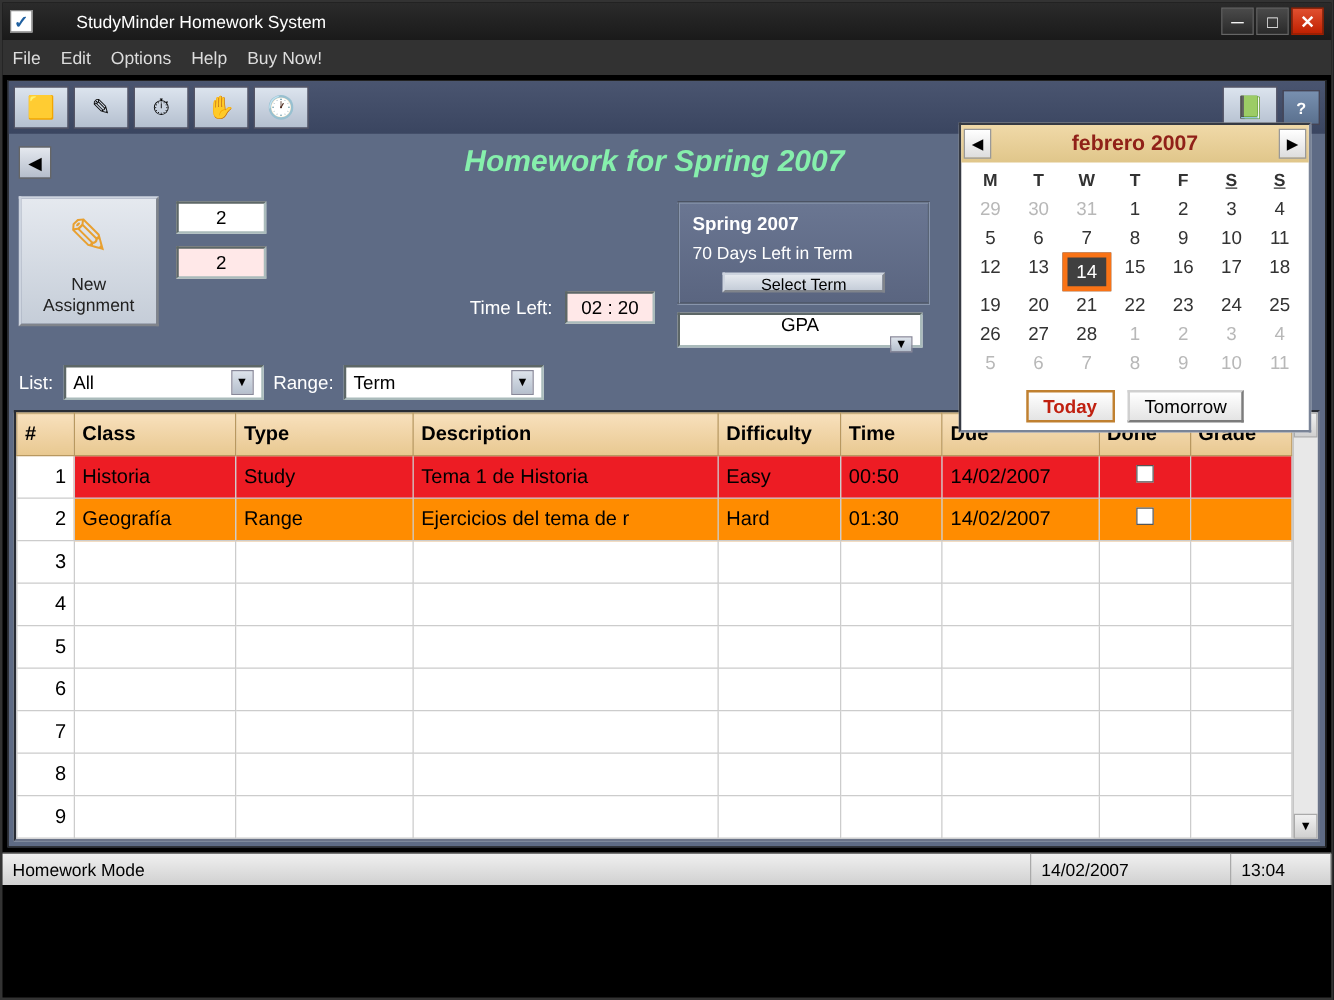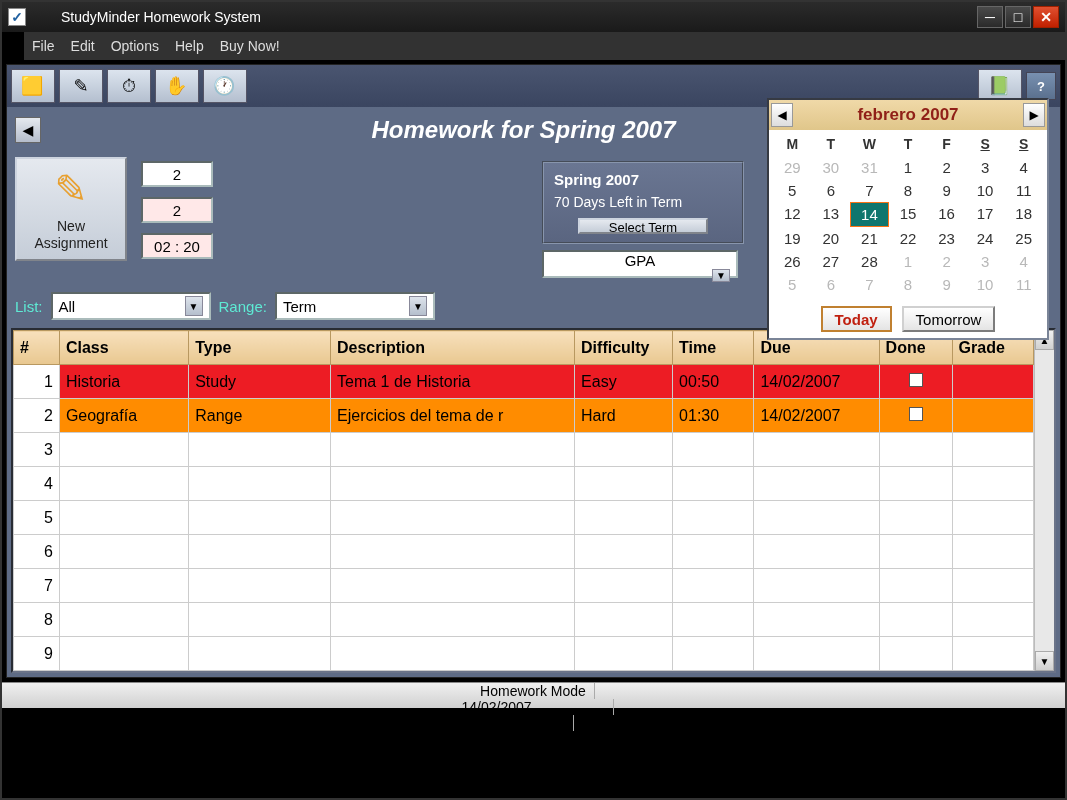--- a/index.html
+++ b/index.html
@@ -4,81 +4,81 @@
 <style>
 * { box-sizing: border-box; margin: 0; padding: 0; }
 body { font-family: Tahoma, Arial, sans-serif; font-size: 13px; background: #000; width: 1067px; height: 800px; overflow: hidden; }
 .window { width: 1067px; height: 800px; background: #000; border: 2px solid #333; position: relative; }
 .titlebar { height: 30px; background: linear-gradient(to bottom, #2b2b2b, #1a1a1a); display: flex; align-items: center; padding: 0 6px; color: #fff; }
 .titlebar-icon { width: 18px; height: 18px; background: #fff; border: 1px solid #888; margin-right: 8px; display: flex; align-items: center; justify-content: center; font-size: 14px; color: #2060a0; font-weight: bold; }
 .titlebar-text { flex: 1; font-size: 14px; margin-left: 27px; }
 .win-btns { display: flex; gap: 2px; }
 .win-btn { width: 26px; height: 22px; background: linear-gradient(to bottom, #4a4a4a, #2a2a2a); border: 1px solid #666; display: flex; align-items: center; justify-content: center; color: #fff; font-size: 14px; cursor: pointer; }
 .win-close { background: linear-gradient(to bottom, #e05030, #c02000); border: 1px solid #a02000; font-weight: bold; }
-.menubar { height: 28px; background: #323232; display: flex; align-items: center; padding: 0 8px; gap: 16px; color: #ddd; font-size: 14px; margin-left: 22px; }
+.menubar { height: 28px; background: #323232; display: flex; align-items: center; padding: 0 8px; gap: 16px; color: #ddd; font-size: 14px; }
 .menu-item { cursor: pointer; }
 .content-wrap { padding: 4px; }
 .content { background: #5e6b85; border: 1px solid #222; }
 .toolbar { height: 42px; background: linear-gradient(to bottom, #4a5570, #3a4560); display: flex; align-items: center; padding: 4px; gap: 4px; }
 .tool-btn { width: 44px; height: 34px; background: linear-gradient(to bottom, #dce4ee, #b4bfcf); border: 1px solid #556; display: flex; align-items: center; justify-content: center; font-size: 18px; cursor: pointer; }
 .tool-spacer { flex: 1; }
 .tool-help { width: 30px; height: 28px; background: linear-gradient(to bottom, #7890b0, #5a708e); border: 1px solid #445; color: #fff; display: flex; align-items: center; justify-content: center; font-weight: bold; cursor: pointer; }
 .main-area { display: flex; }
 .left-panel { flex: 1; padding: 0 8px 8px 8px; }
 .header-row { display: flex; align-items: center; height: 46px; }
 .nav-btn { width: 26px; height: 26px; background: linear-gradient(to bottom, #e5e9ef, #b5bdcb); border: 1px solid #666; display: flex; align-items: center; justify-content: center; cursor: pointer; font-size: 14px; }
-.header-title { flex: 1; text-align: center; font-size: 24px; font-weight: bold; color: #ffffff; font-style: italic; }
+.header-title { flex: 1; text-align: center; font-size: 24px; font-weight: bold; color: #86efac; font-style: italic; }
 .stats-row { display: flex; gap: 10px; margin-top: 4px; }
 .new-assign-btn { width: 112px; height: 104px; background: linear-gradient(to bottom, #e5e9ef, #c5cdd8); border: 2px outset #cdd4df; display: flex; flex-direction: column; align-items: center; justify-content: center; cursor: pointer; }
 .pencil-icon { font-size: 40px; color: #e8a030; margin-bottom: 6px; }
 .new-assign-text { font-size: 14px; text-align: center; color: #222; line-height: 1.2; }
 .stats-col { flex: 1; display: flex; flex-direction: column; gap: 10px; padding: 4px 4px 0 4px; }
 .stat-row { display: flex; align-items: center; gap: 10px; }
 .stat-label { flex: 1; text-align: right; color: #fff; font-size: 15px; }
 .stat-box { width: 72px; height: 26px; background: #fff; border: 2px inset #abb; display: flex; align-items: center; justify-content: center; font-size: 15px; }
 .stat-box.pink { background: #ffe8e8; }
 .term-panel { width: 210px; padding: 4px; }
 .term-box { background: linear-gradient(to bottom, #6a7692, #5a6580); border: 2px groove #8895ac; padding: 8px 10px; }
 .term-title { color: #fff; font-size: 15px; font-weight: bold; }
 .term-days { color: #fff; font-size: 14px; margin: 6px 0 8px 0; }
 .select-term-btn { width: 130px; height: 16px; background: linear-gradient(to bottom, #e5e9ef, #c5cdd8); border: 2px outset #cdd4df; cursor: pointer; margin: 0 auto; display: block; font-size: 13px; }
 .gpa-select { width: 196px; height: 28px; margin-top: 6px; background: #fff; border: 2px inset #abb; display: flex; align-items: center; padding: 0 6px; cursor: pointer; font-size: 15px; flex-direction: column; }
 .gpa-select .dd { margin-left: auto; width: 18px; height: 20px; background: linear-gradient(to bottom, #dde3eb, #b5bfcd); border: 1px solid #889; display: flex; align-items: center; justify-content: center; font-size: 10px; }
 .filter-row { display: flex; align-items: center; gap: 8px; margin-top: 10px; }
-.filter-label { color: #5eead4; font-size: 15px; }
+.filter-label { color: #ffffff; font-size: 15px; }
 .filter-sel { background: #fff; border: 2px inset #abb; height: 28px; display: flex; align-items: center; padding: 0 6px; font-size: 15px; cursor: pointer; }
 .filter-sel .dd { margin-left: auto; width: 18px; height: 20px; background: linear-gradient(to bottom, #dde3eb, #b5bfcd); border: 1px solid #889; display: flex; align-items: center; justify-content: center; font-size: 10px; }
 .calendar-panel { width: 294px; padding: 4px 6px; }
 .cal-box { background: #fff; border: 2px inset #7a8497; }
 .cal-hdr { height: 30px; background: linear-gradient(to bottom, #f0d9a8, #e0c68a); display: flex; align-items: center; }
 .cal-nav { width: 22px; height: 24px; background: linear-gradient(to bottom, #fff, #ddd); border: 1px solid #999; display: flex; align-items: center; justify-content: center; cursor: pointer; font-size: 12px; margin: 0 2px; }
 .cal-title { flex: 1; text-align: center; font-size: 17px; font-weight: bold; color: #902018; }
 .cal-grid { display: grid; grid-template-columns: repeat(7, 1fr); text-align: center; padding: 2px 4px 4px 4px; }
 .cal-dow { font-size: 14px; font-weight: bold; padding: 4px 0; color: #333; }
 .cal-dow.wknd { text-decoration: underline; }
 .cal-day { font-size: 15px; padding: 3px 0; color: #333; cursor: pointer; }
 .cal-day.gray { color: #b8b8b8; }
-.cal-day.today { background: #0f766e; color: #fff; border: 1px solid #f97316; }
+.cal-day.today { background: #404040; color: #fff; border: 4px solid #f97316; }
 .cal-btns { display: flex; justify-content: center; gap: 10px; padding: 6px; }
 .cal-btn { height: 26px; padding: 0 12px; background: linear-gradient(to bottom, #fff, #e4e4e4); border: 2px outset #d0d0d0; cursor: pointer; font-size: 15px; }
 .cal-btn.today { color: #c02010; font-weight: bold; border: 2px solid #c08030; }
 .table-wrap { margin: 0 4px 4px 4px; background: #fff; border: 2px inset #6a7388; display: flex; }
 .table-scroll { flex: 1; }
 table { width: 100%; border-collapse: collapse; }
 th { background: linear-gradient(to bottom, #f8e0bc, #e8c890); border: 1px solid #b89860; text-align: left; padding: 6px 6px; font-size: 16px; font-weight: bold; height: 34px; }
 td { border: 1px solid #ccc; padding: 4px 6px; font-size: 16px; height: 34px; }
 tr.red-row td { background: #ed1c24; color: #000; }
 tr.orange-row td { background: #ff8c00; color: #000; }
 .num-col { text-align: right; background: #fff !important; color: #000 !important; }
 tr.red-row .num-col, tr.orange-row .num-col { background: #fff !important; }
 .done-chk { width: 14px; height: 14px; background: #fff; border: 1px solid #555; display: inline-block; }
 .scroll-col { width: 20px; background: #e8e8e8; border-left: 1px solid #bbb; display: flex; flex-direction: column; }
 .scroll-arr { height: 20px; background: linear-gradient(to bottom, #f0f0f0, #d0d0d0); border: 1px solid #aaa; display: flex; align-items: center; justify-content: center; font-size: 10px; cursor: pointer; }
 .scroll-track { flex: 1; }
-.statusbar { height: 26px; background: linear-gradient(to bottom, #f0f0f0, #d0d0d0); border-top: 1px solid #888; display: flex; align-items: center; font-size: 14px; flex-direction: column; }
+.statusbar { height: 26px; background: linear-gradient(to bottom, #f0f0f0, #d0d0d0); border-top: 1px solid #888; display: flex; align-items: center; font-size: 14px; }
 .status-cell { padding: 0 8px; border-right: 1px solid #aaa; height: 100%; display: flex; align-items: center; }
 .status-cell.main { flex: 1; }
 </style>
 </head>
 <body>
 
 <div class="window">
   <div class="titlebar">
     <div class="titlebar-icon">✓</div>
     <div class="titlebar-text">StudyMinder Homework System</div>
@@ -189,20 +189,21 @@
               <div class="new-assign-text" id="new-assign-text">New<br>Assignment</div>
             </div>
             <div class="stats-col">
               <div class="stat-row">
                 <div class="stat-box">2</div>
               </div>
               <div class="stat-row">
                 <div class="stat-box pink">2</div>
               </div>
               <div class="stat-row">
+                <div class="stat-label">Time Left:</div>
                 <div class="stat-box pink">02 : 20</div>
               </div>
             </div>
             <div class="term-panel">
               <div class="term-box">
                 <div class="term-title">Spring 2007</div>
                 <div class="term-days">70 Days Left in Term</div>
                 <button class="select-term-btn">Select Term</button>
               </div>
               <div class="gpa-select">

